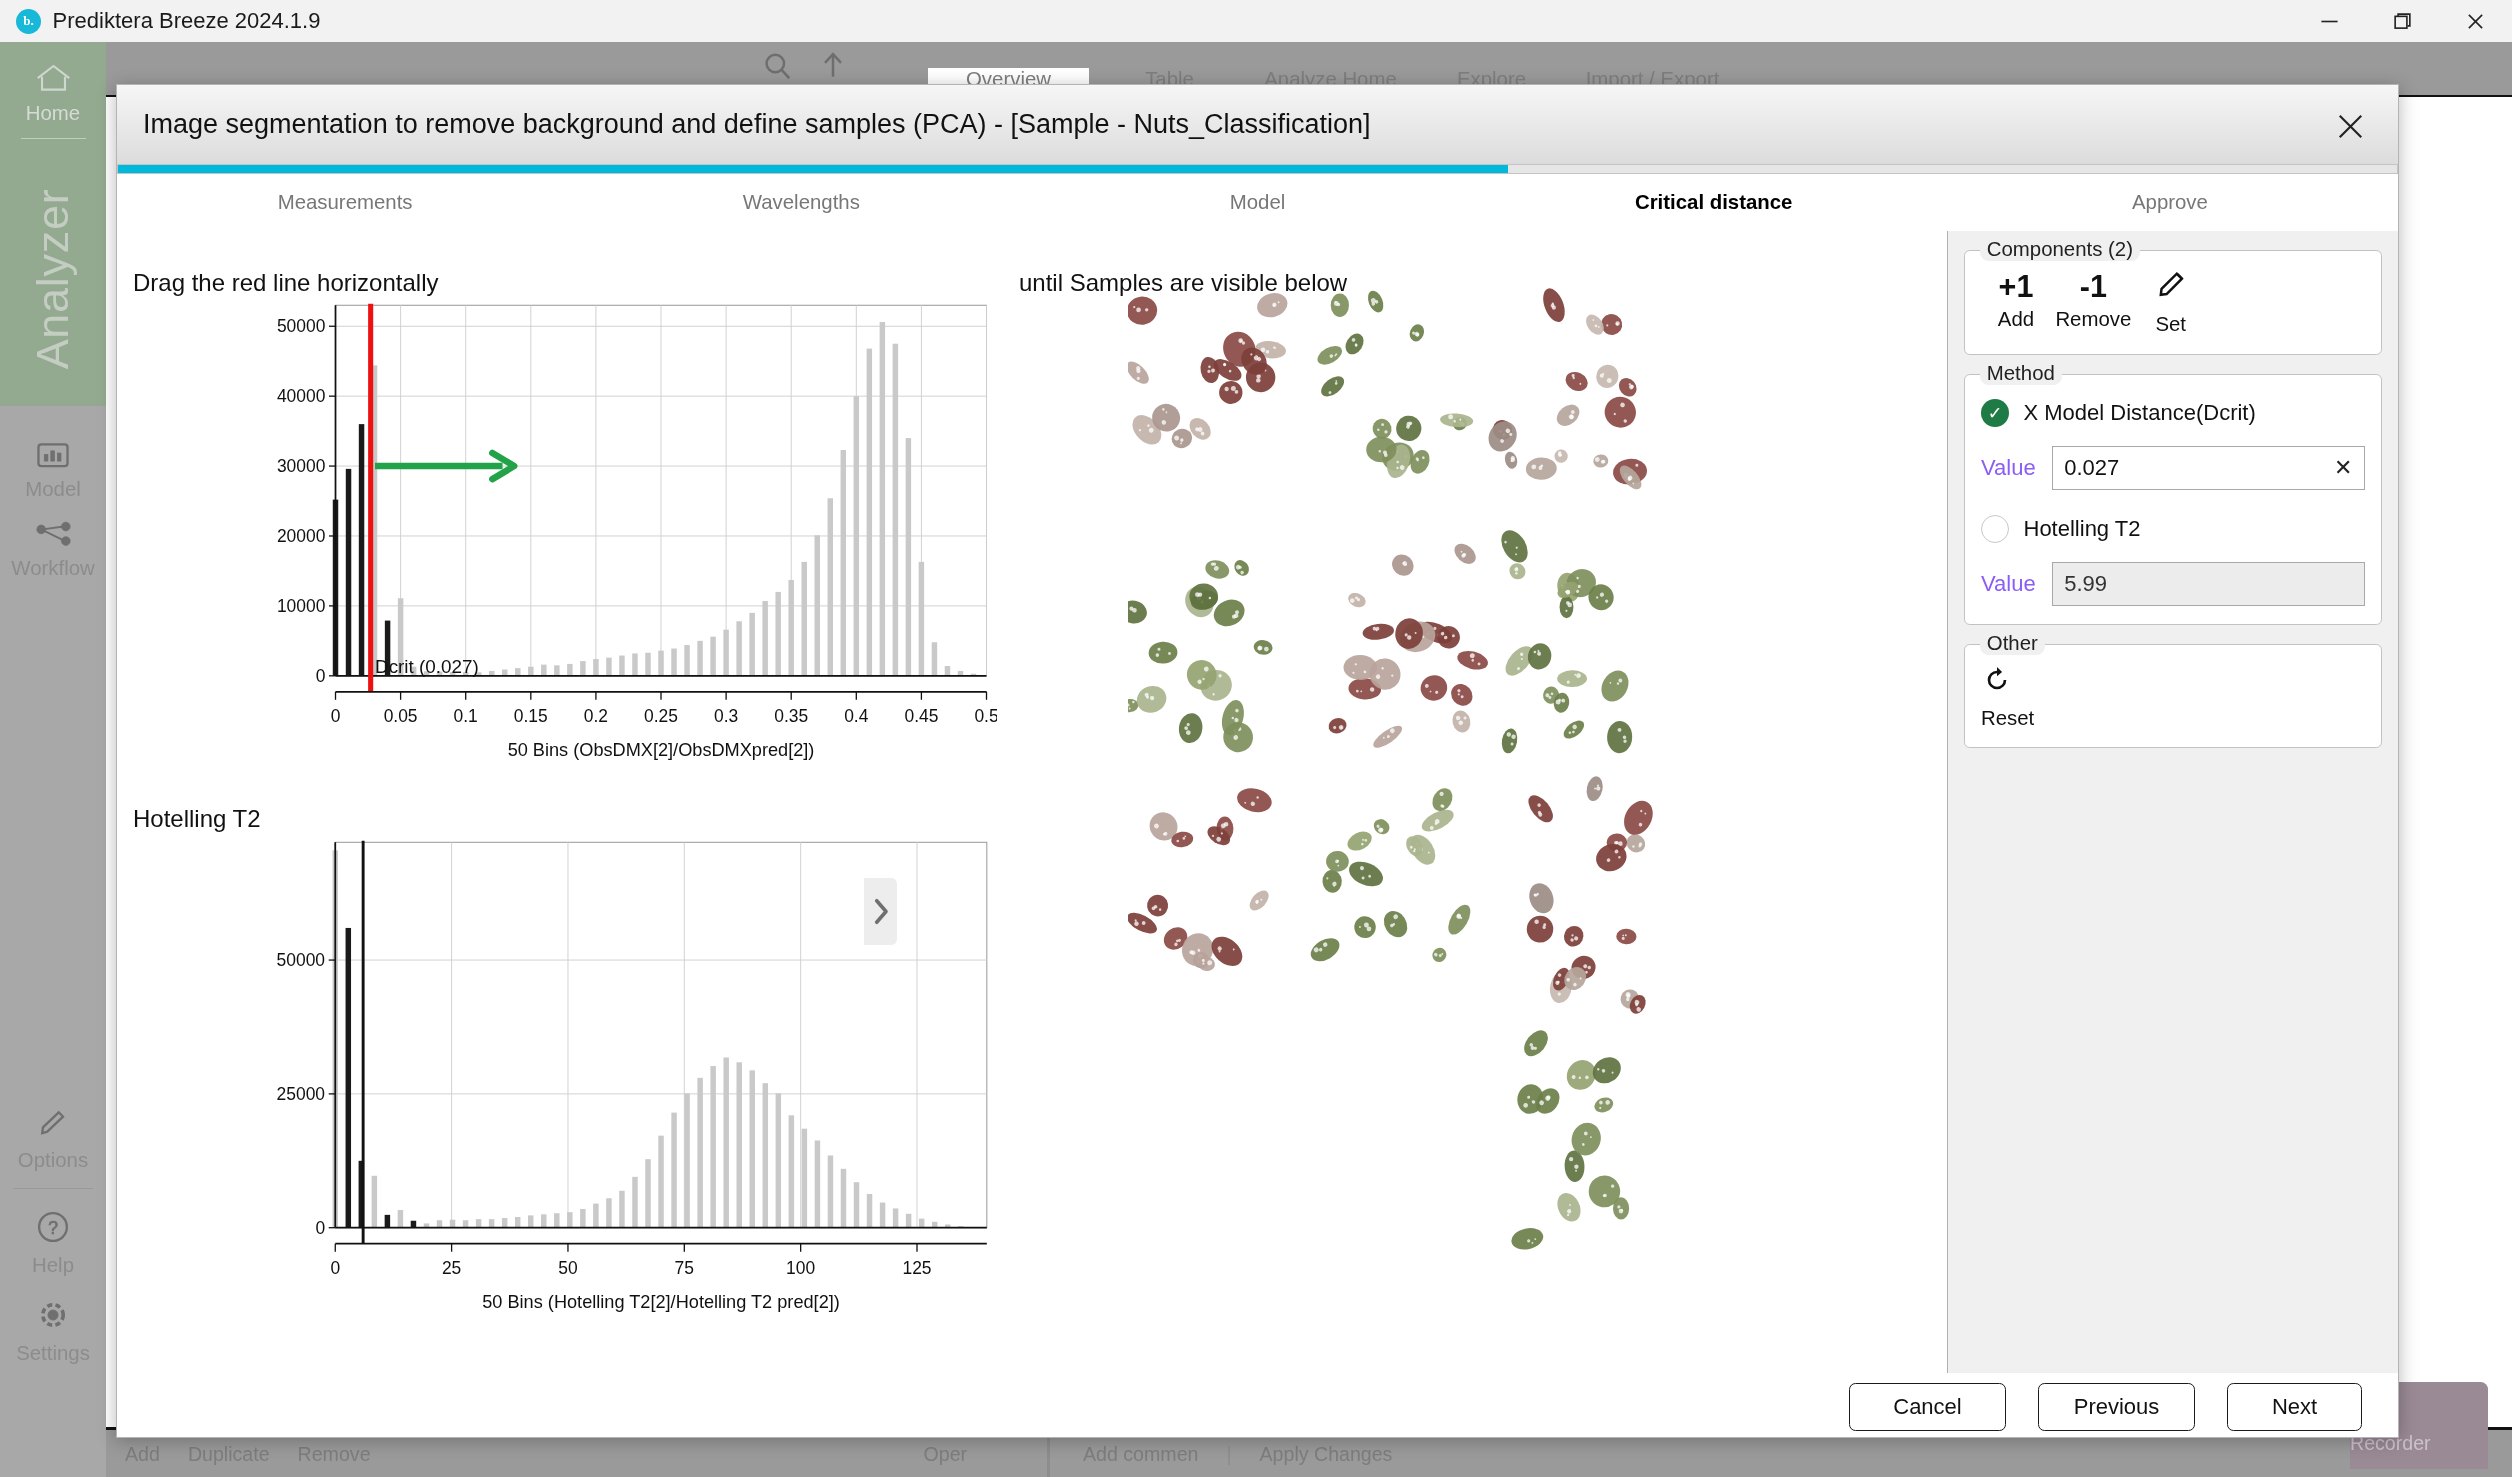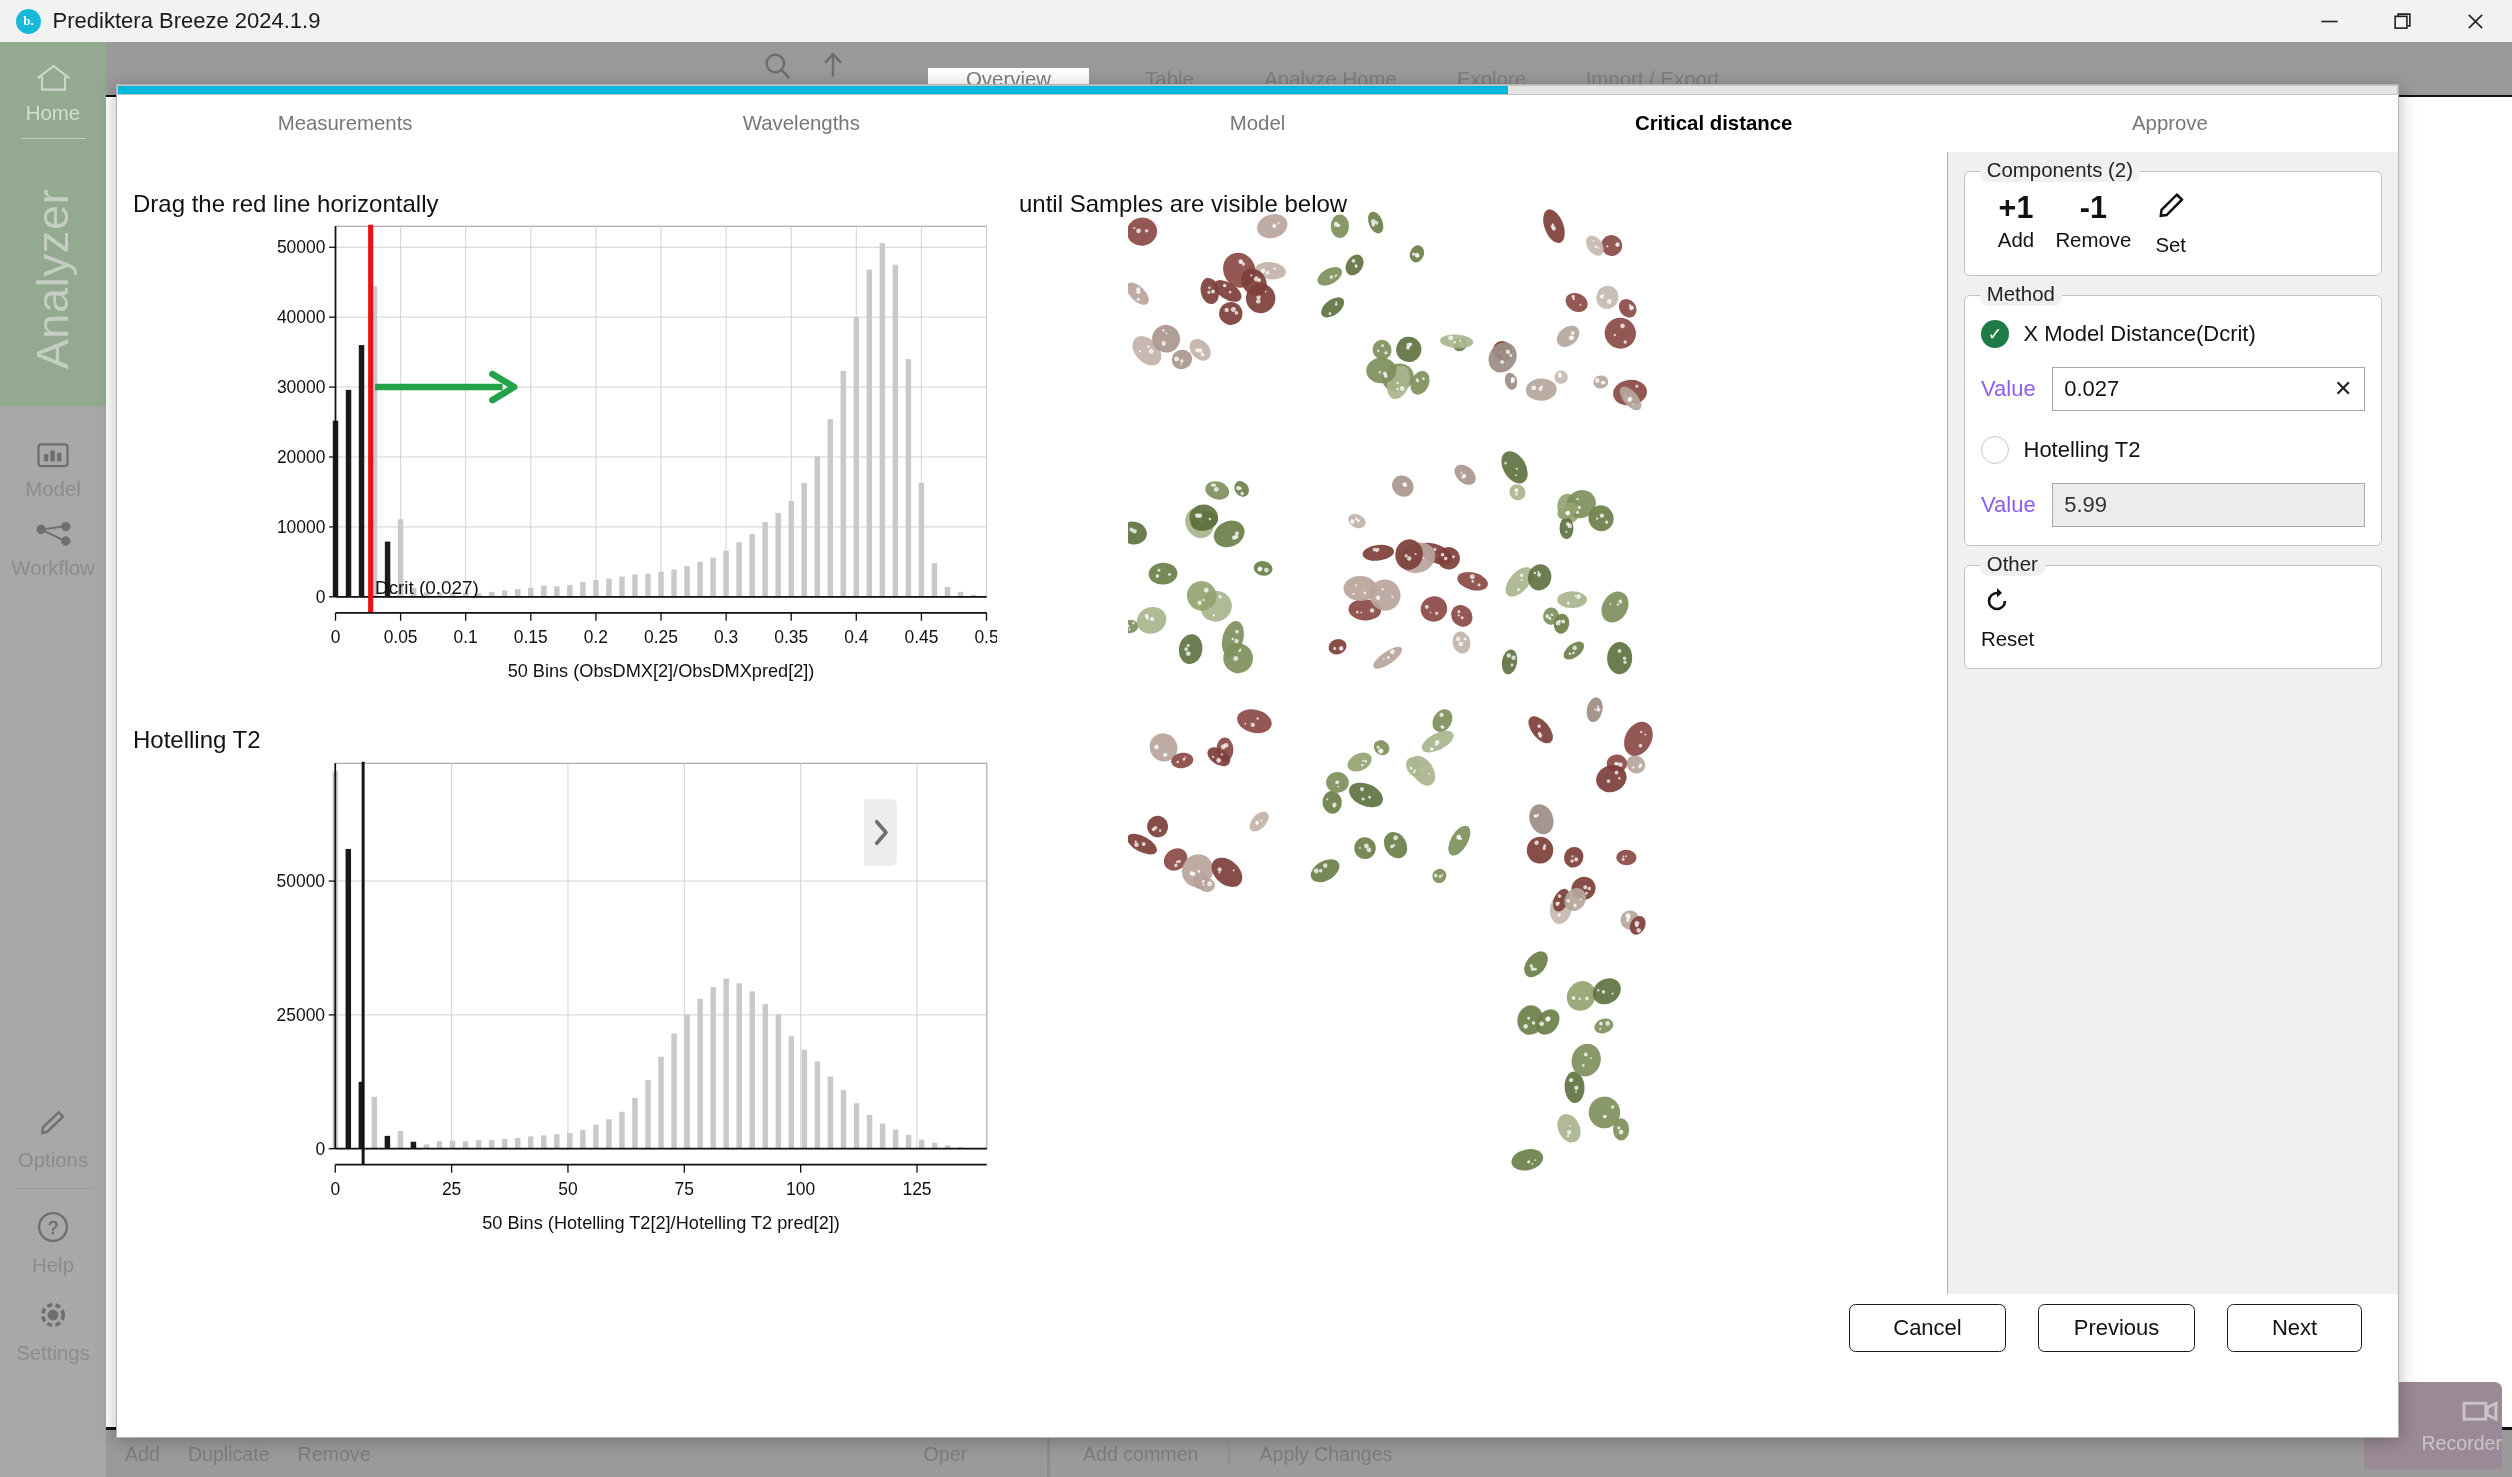--- a/index.html
+++ b/index.html
@@ -84,23 +84,23 @@
     background: #fff; border-top: 2.9px solid #111;
   }
   .bg-footer {
     position: absolute; left: 106px; top: 1427px; width: 2406px; height: 51px;
     background: #9a9a9a; border-top: 3.6px solid #111;
     display: flex; align-items: center;
   }
   .bg-footer .fitem { font-size: 19.6px; color: #7d7d7d; }
   .bg-divider-v { width: 2.9px; height: 51px; background: #8d8d8d; }
   .recorder {
-    position: absolute; right: 10px; top: 1382px; width: 138px; height: 87px;
+    position: absolute; right: 24px; top: 1382px; width: 138px; height: 87px;
     background: #9a8a96; border-radius: 7.3px 7.3px 0 0;
-    display: flex; flex-direction: column; align-items: flex-end;
+    display: flex; flex-direction: column; align-items: flex-start;
     justify-content: center; color: #cdc2ca;
   }
   .recorder .lbl { font-size: 19.6px; margin-top: 4.4px; }
 
   
   .dialog {
     position: absolute; left: 116px; top: 84px; width: 2283px; height: 1354px;
     background: #fff; border: 1.5px solid #b4b4b4;
     box-shadow: 0 2.9px 17.5px rgba(0,0,0,.28);
   }
@@ -344,20 +344,29 @@
       <svg width="44" height="29" viewBox="0 0 60 40">
         <rect x="8" y="10" width="30" height="22" fill="none" stroke="#cdc2ca" stroke-width="4"></rect>
         <path d="M40 16 L52 10 V32 L40 26 Z" fill="none" stroke="#cdc2ca" stroke-width="4"></path>
       </svg>
     </span>
     <span class="lbl">Recorder</span>
   </div>
 
   <div class="dialog">
 
+    <div class="dlg-head">
+      <div class="dlg-title">Image segmentation to remove background and define samples (PCA) - [Sample - Nuts_Classification]</div>
+      <div class="dlg-close">
+        <svg width="33" height="33" viewBox="0 0 46 46">
+          <line x1="8" y1="8" x2="38" y2="38" stroke="#222" stroke-width="3"></line>
+          <line x1="38" y1="8" x2="8" y2="38" stroke="#222" stroke-width="3"></line>
+        </svg>
+      </div>
+    </div>
 
     <div class="progress-track">
       <div class="progress-fill" id="progress-fill" style="width: 61%;"></div>
     </div>
 
     <div class="steps">
       <div class="step">
         <span>Measurements</span></div>
       <div class="step">
         <span>Wavelengths</span></div>

